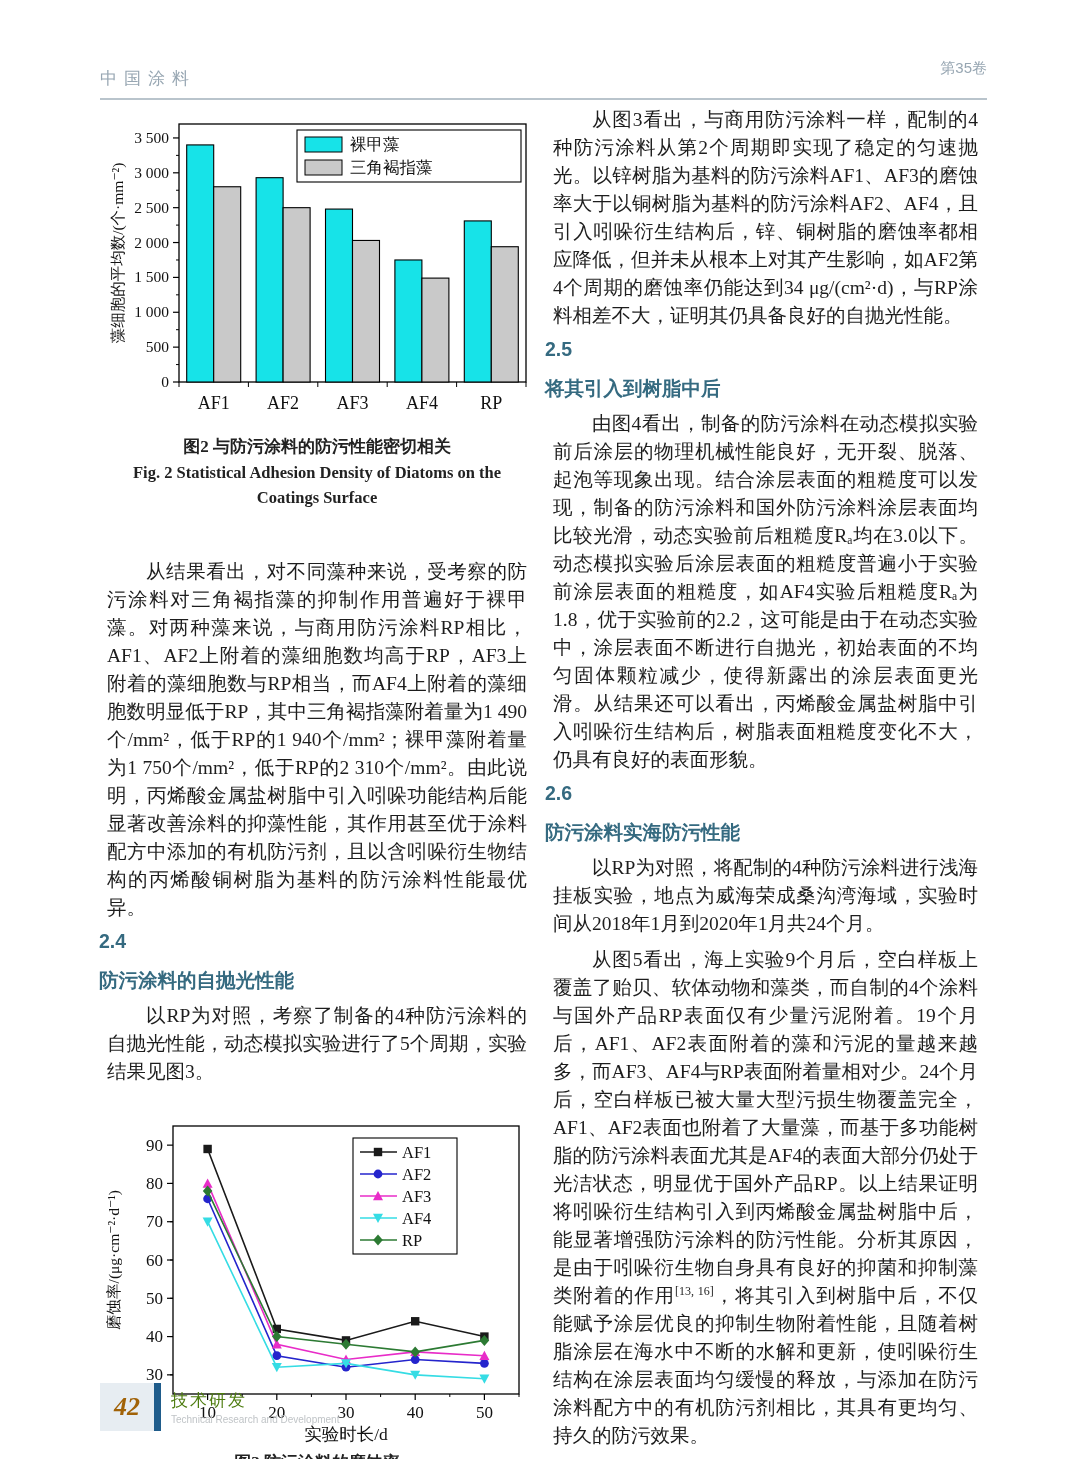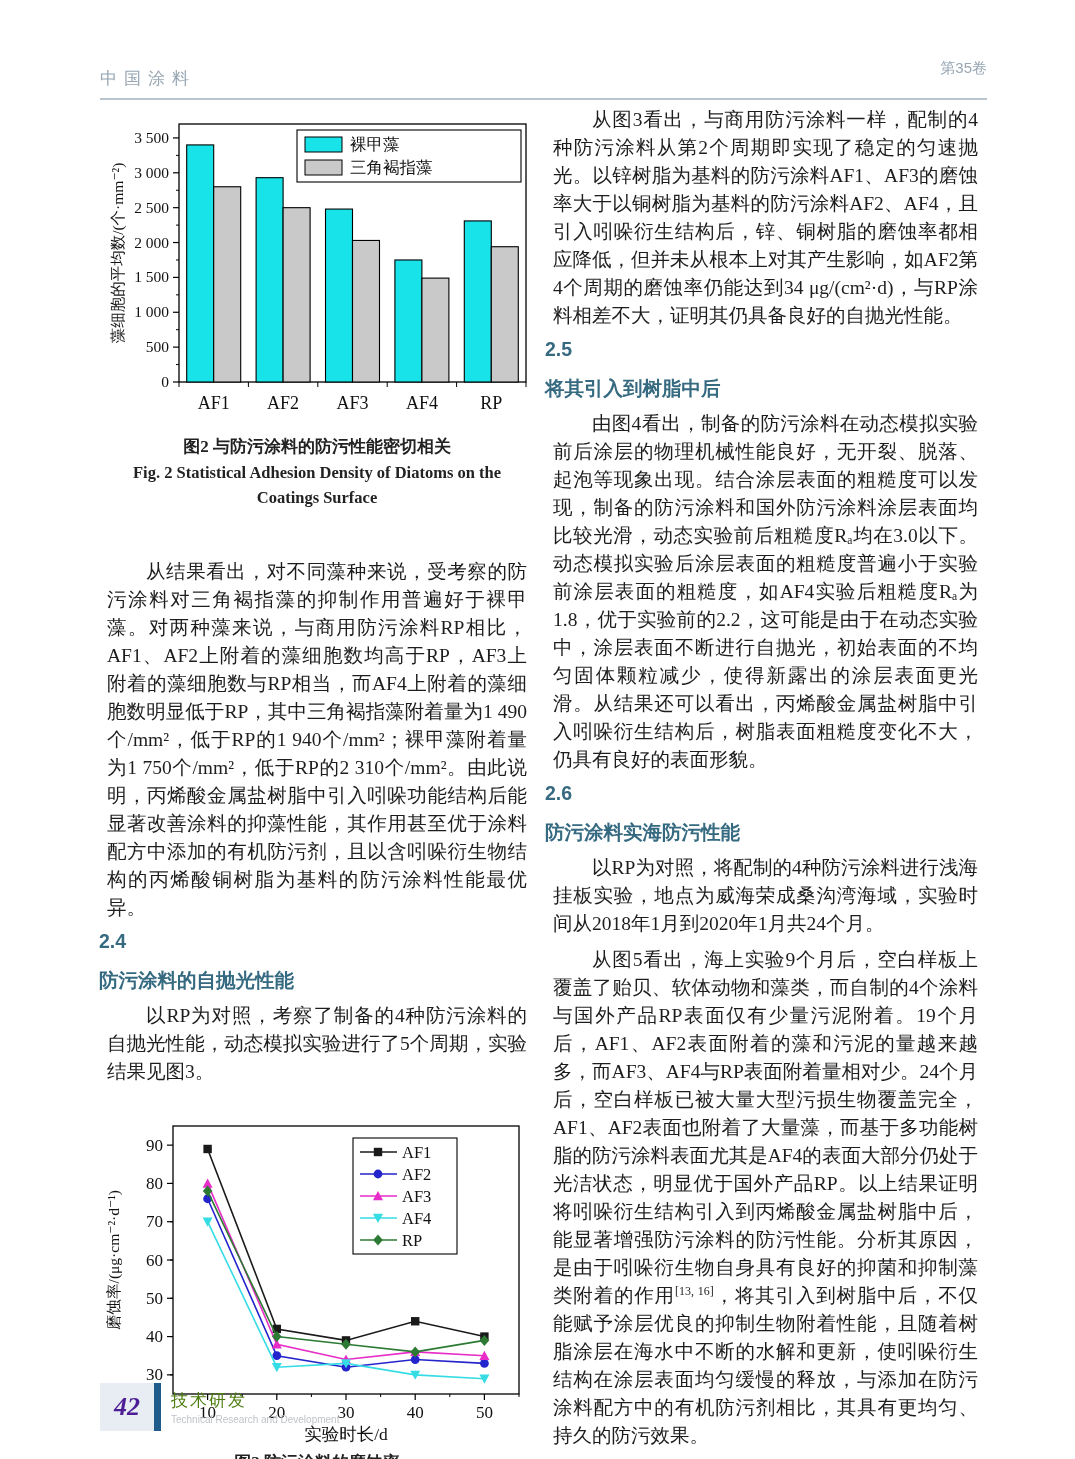--- a/index.html
+++ b/index.html
@@ -23,21 +23,21 @@
   figure{margin:0;padding:0;}
   .chart-svg{display:block;}
   .fig-caption{margin-top:2px;text-align:center;}
   .fig-caption-zh{font-size:17px;font-weight:bold;line-height:26px;}
   .fig-caption-en{font-size:16.5px;font-weight:bold;line-height:25px;margin:0 auto;width:400px;}
   .spacer-lg{height:40px;}
   .spacer-md{height:16px;}
   
   .page-footer{position:absolute;left:100px;top:1383px;display:flex;align-items:stretch;height:48px;}
   .page-number-box{width:54px;background:#e7edf2;display:flex;align-items:center;justify-content:center;}
-  .page-number{font-style:italic;font-weight:bold;font-size:26px;color:#4c1d95;}
+  .page-number{font-style:italic;font-weight:bold;font-size:26px;color:#a16207;}
   .footer-bar{width:7px;background:#1f5c8b;}
   .footer-text{padding-left:10px;display:flex;flex-direction:column;justify-content:center;
                font-family:"Liberation Sans","DejaVu Sans",sans-serif;}
   .footer-zh{font-size:17px;color:#4d7c0f;letter-spacing:2px;}
   .footer-en{font-size:10px;color:#c0c4c7;margin-top:2px;}
   svg text{font-family:"Liberation Serif","DejaVu Serif",serif;fill:#111;}
 </style>
 </head>
 <body>
 

